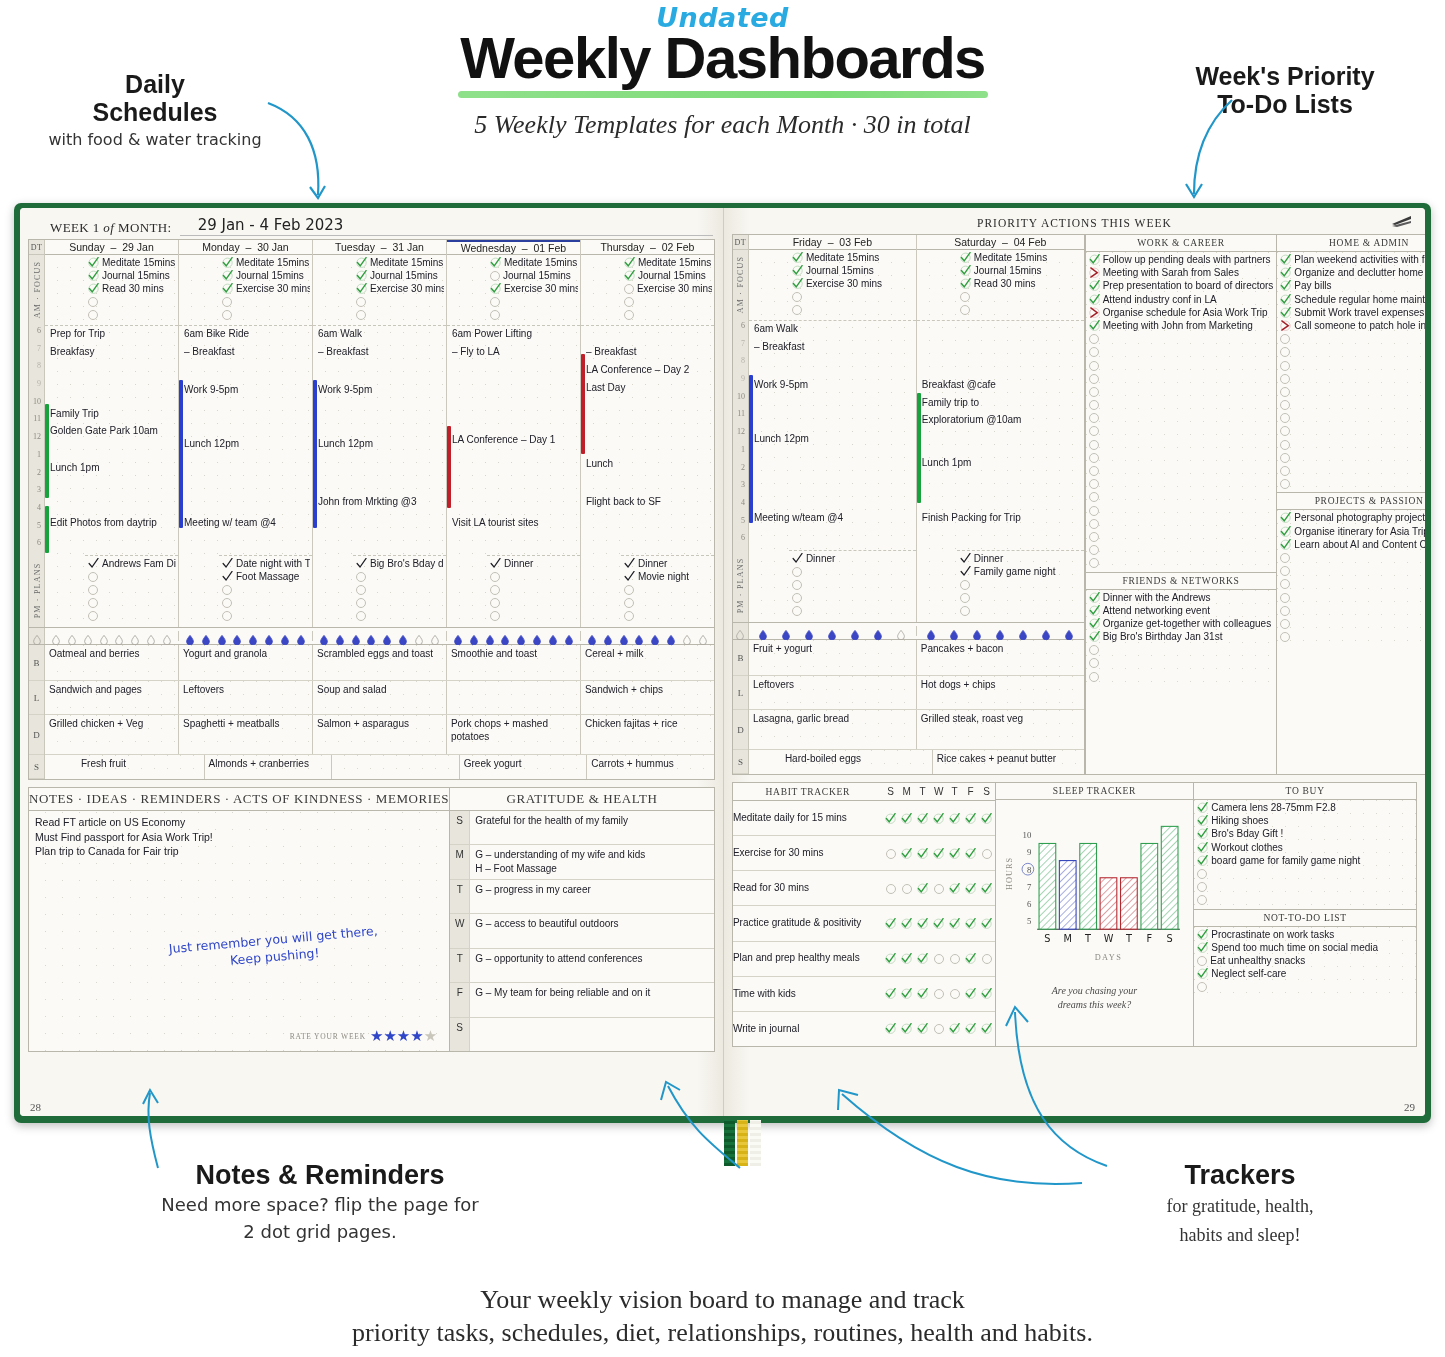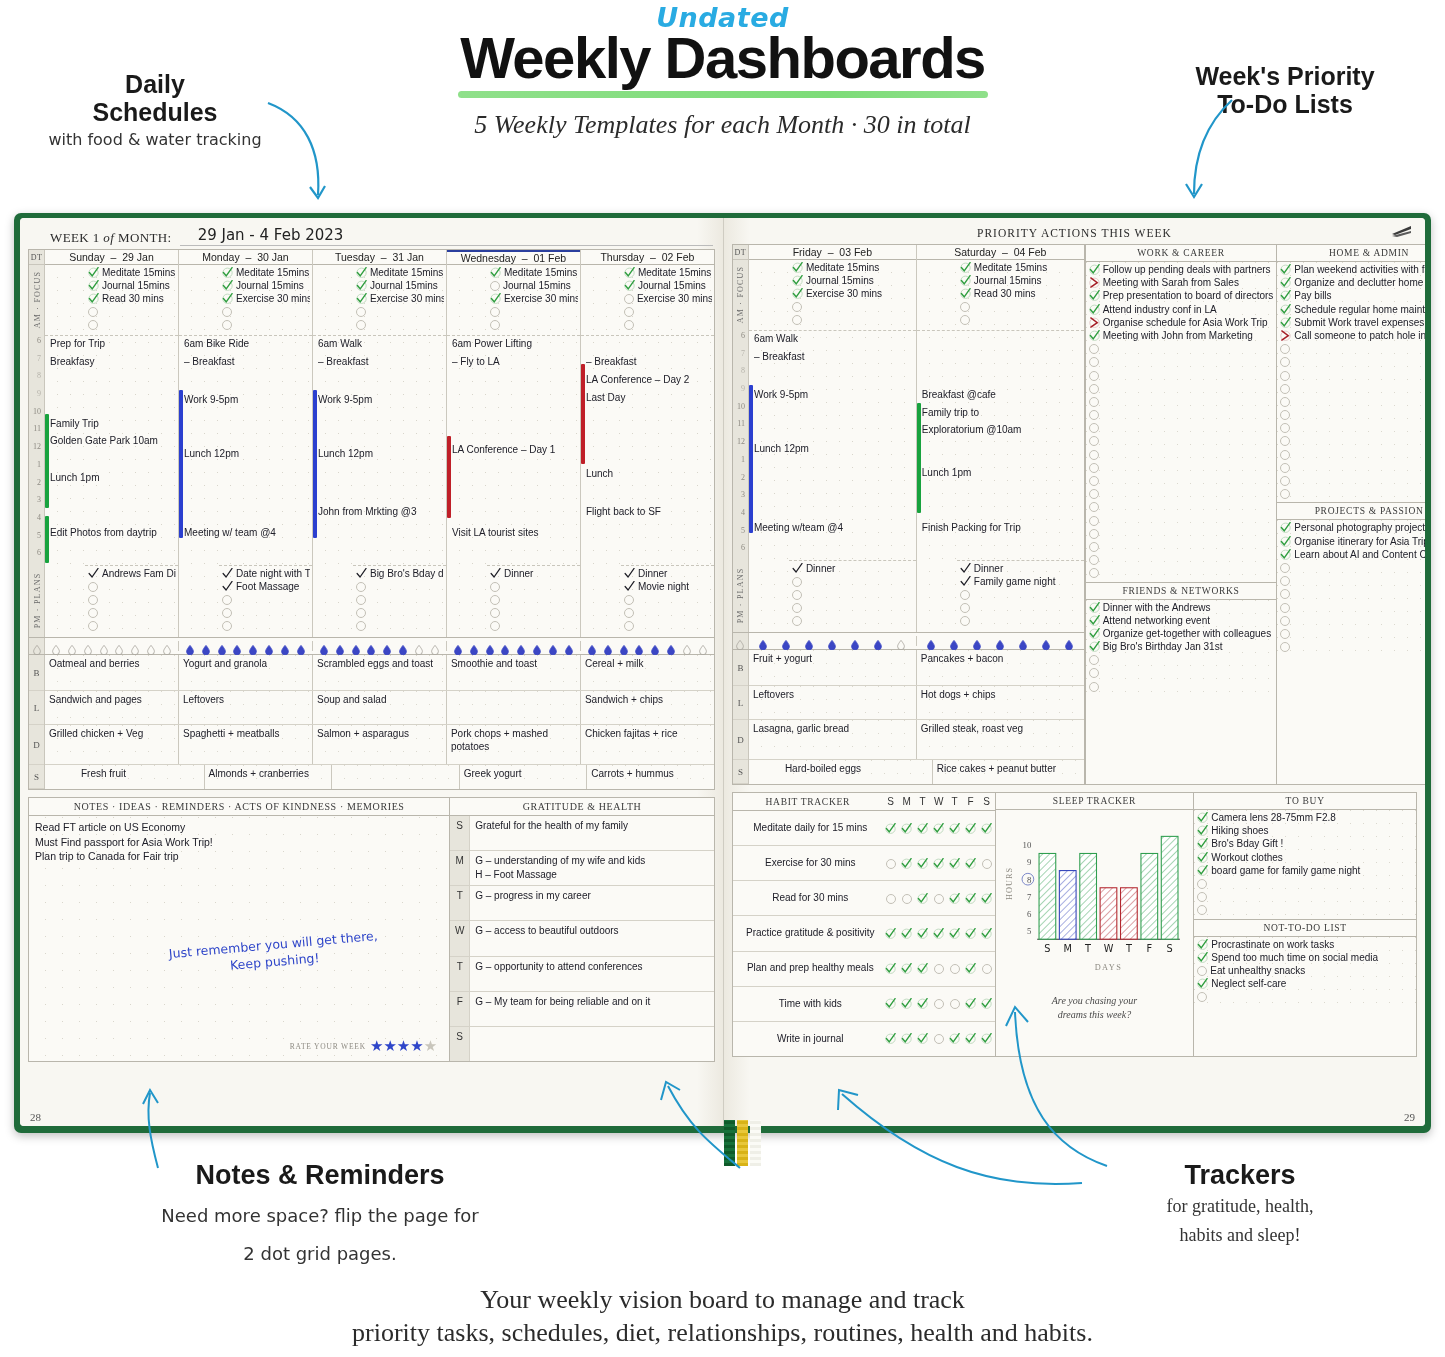--- a/index.html
+++ b/index.html
@@ -27,21 +27,21 @@
 
   #header-block { position:absolute; left:50%; transform:translateX(-50%); top:2px; width:720px; text-align:center; }
   #undated { color:#29ABE2; font-size:27px; font-style:italic; font-weight:bold; letter-spacing:.5px; }
   #main-title { font-size:58px; font-weight:bold; color:#111; letter-spacing:-1.5px; line-height:1; margin-top:-4px; }
   #green-underline { width:530px; height:7px; margin:4px auto 0; border-radius:4px;
       background:linear-gradient(90deg,#8fe08a,#7ddc78 70%,#8fe08a); }
   #subtitle { margin-top:12px; font-family:"Liberation Serif", serif; font-style:italic; font-size:26px; color:#2b2b2b; }
 
   
   #book {
-    position:absolute; left:14px; top:213px; width:1417px; height:920px;
+    position:absolute; left:14px; top:203px; width:1417px; height:920px;
     background:#1f6b3a;
     border-radius:7px;
     padding:5px 6px 7px 6px;
     box-shadow:0 3px 10px rgba(0,0,0,.25);
   }
   #pages { display:flex; height:100%; background:#f7f6f1; border-radius:4px; overflow:hidden;
       box-shadow:inset 0 0 6px rgba(0,0,0,.12); }
   .page { position:relative; background:#f8f7f2; height:100%; }
   #left-page { width:50.1%; border-right:1px solid #cfccc2; padding:6px 8px 4px 8px;
      background:linear-gradient(to left,#ece9e0 0px,#f8f7f2 26px); }
@@ -107,21 +107,21 @@
   .meal-row:last-child { border-bottom:none;margin-left:32px; }
   .meal-cell { flex:1 1 0; min-width:0; border-right:1px solid #cbc8be; padding:3px 4px; font-size:10px;
      color:#20202a; line-height:12.5px;
      background-image:radial-gradient(#dbd8ce 0.6px, transparent 0.6px); background-size:13px 13px; background-position:6px 7px;}
   .meal-cell:last-child { border-right:none; }
 
   
   .lower { display:flex; gap:0; margin-top:7px; border:1px solid #b9b6ac; background:#fbfaf6; height:265px; }
   .lower-left { width:61.5%; border-right:1px solid #b9b6ac; display:flex; flex-direction:column; }
   .lower-right { flex:1; display:flex; flex-direction:column; }
-  .sechead { text-align:center; font-family:"Liberation Serif",serif; font-size:10px; letter-spacing:.6px;
+  .sechead { text-align:center; font-family:"Liberation Serif",serif; font-size:13px; letter-spacing:.6px;
       color:#3a3a3a; padding:3px 0 3px; border-bottom:1px solid #b9b6ac; background:#fbfaf6; }
   .notes-body { flex:1; position:relative; padding:4px 6px;
      background-image:radial-gradient(#d9d6cc 0.7px, transparent 0.7px); background-size:17px 17px; background-position:8px 10px; }
   .note-line { font-size:10.5px; color:#20202a; line-height:14.5px; }
   #note-quote { position:absolute; left:120px; top:120px; width:250px; color:#2f46c9; font-size:12.5px;
      text-align:center; transform:rotate(-5deg); line-height:17px; }
   #rate-row { position:absolute; right:12px; bottom:6px; display:flex; align-items:center; gap:4px; }
   #rate-label { font-family:"Liberation Serif",serif; font-size:7.5px; letter-spacing:.8px; color:#8e8b83; }
   .star { font-size:15px; color:#2f46c9; line-height:15px; }
   .star.off { color:#c9c6bc; }
@@ -153,36 +153,36 @@
   
   .habit-wrap { display:flex; margin-top:7px; height:265px; }
   .habit-col { width:38.5%; border:1px solid #b9b6ac; background:#fbfaf6; display:flex; flex-direction:column; }
   .habit-head { display:flex; border-bottom:1px solid #b9b6ac; height:18px; align-items:center; }
   .habit-head .ht { flex:1; text-align:center; font-family:"Liberation Serif",serif; font-size:9.5px; letter-spacing:.7px; color:#3a3a3a; }
   .habit-head .days { width:112px; display:flex; }
   .habit-head .days span { flex:1; text-align:center; font-size:10px; color:#333; }
   .habit-row { display:flex; flex:1; border-bottom:1px solid #d5d2c8; align-items:center;
      background-image:radial-gradient(#dbd8ce 0.6px, transparent 0.6px); background-size:14px 14px; background-position:10px 8px;}
   .habit-row:last-child { border-bottom:none; }
-  .habit-name { flex:1; padding-left:5px; font-size:10px; color:#20202a; line-height:12.5px;text-align:center; }
+  .habit-name { flex:1; font-size:10px; color:#20202a; line-height:12.5px; }
   .habit-marks { width:112px; display:flex; }
   .habit-marks .m { flex:1; display:flex; justify-content:center; }
 
   .mid-col { width:29%; border:1px solid #b9b6ac; border-left:none; background:#fbfaf6; display:flex; flex-direction:column; }
   .sleep-chart { flex:0 0 auto; padding:8px 6px 2px 6px; }
   .sleep-caption { font-family:"Liberation Serif",serif; font-style:italic; font-size:10px; color:#4a4a4a;
      text-align:center; line-height:14px; padding:14px 8px 0; }
 
   .right-col { flex:1; border:1px solid #b9b6ac; border-left:none; background:#fbfaf6; display:flex; flex-direction:column; }
 
   
   #bottom-area { position:absolute; left:0; top:1128px; width:1445px; height:229px; }
   #ann-notes { position:absolute; left:120px; top:32px; width:400px; text-align:center; }
   #ann-notes .ann-title { font-size:27px; }
-  #ann-notes .ann-sub { font-size:18px; margin-top:14px; line-height:1.3; }
+  #ann-notes .ann-sub { font-size:18px; margin-top:3px; line-height:1.3; }
   #ann-track { position:absolute; left:1075px; top:32px; width:330px; text-align:center; }
   #ann-track .ann-title { font-size:27px; }
   #ann-track .ann-sub { font-size:18px; margin-top:5px; line-height:1.3;font-family:Liberation Serif, serif; }
   #footer-text { position:absolute; left:0; top:155px; width:1445px; text-align:center;
      font-family:"Liberation Serif",serif; font-size:26px; color:#2b2b2b; line-height:1.28; }
 
   
   #ribbons { position:absolute; left:724px; top:1120px; width:60px; height:50px; display:flex; gap:2px; }
   .ribbon { width:11px; height:46px; }
 

